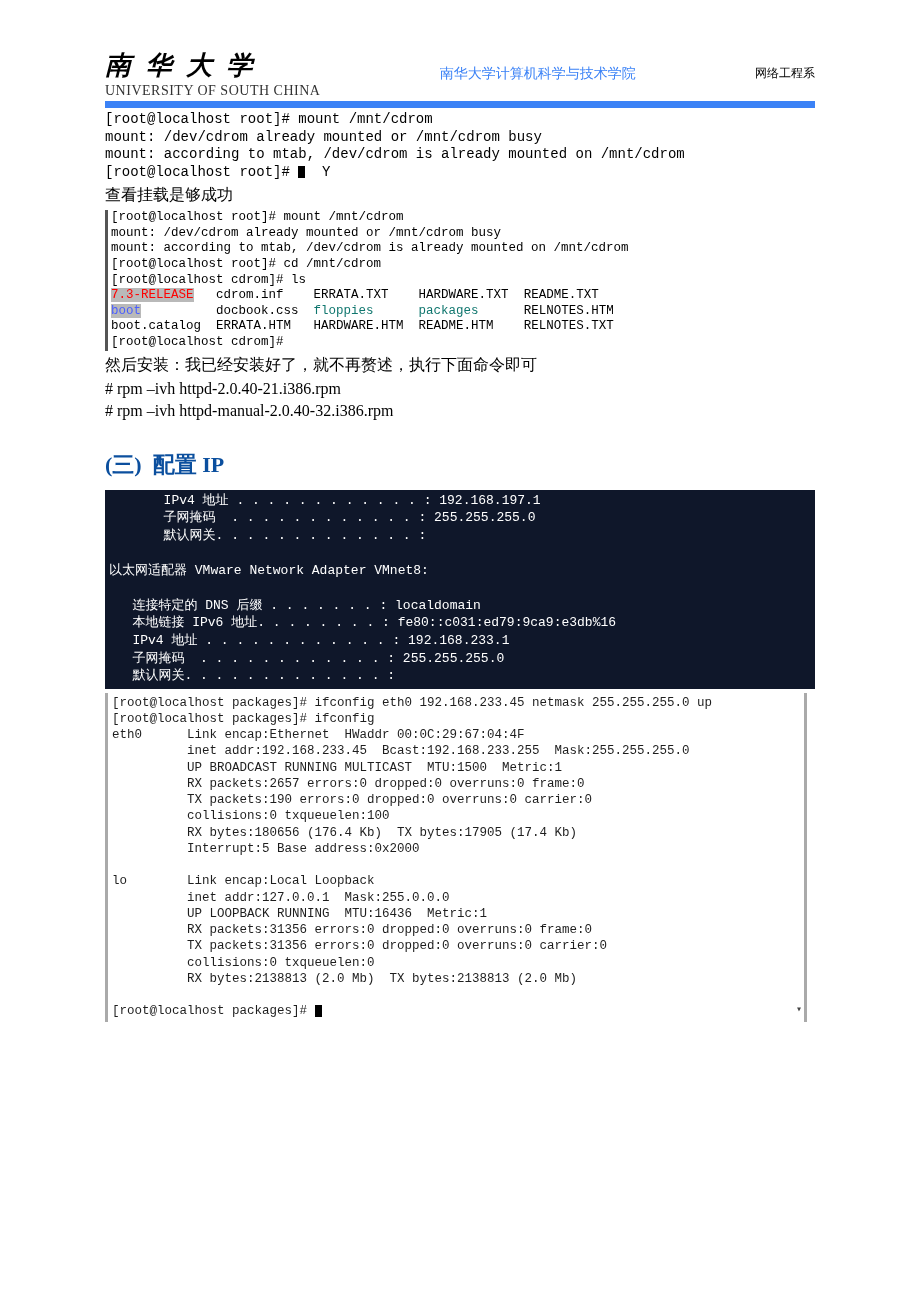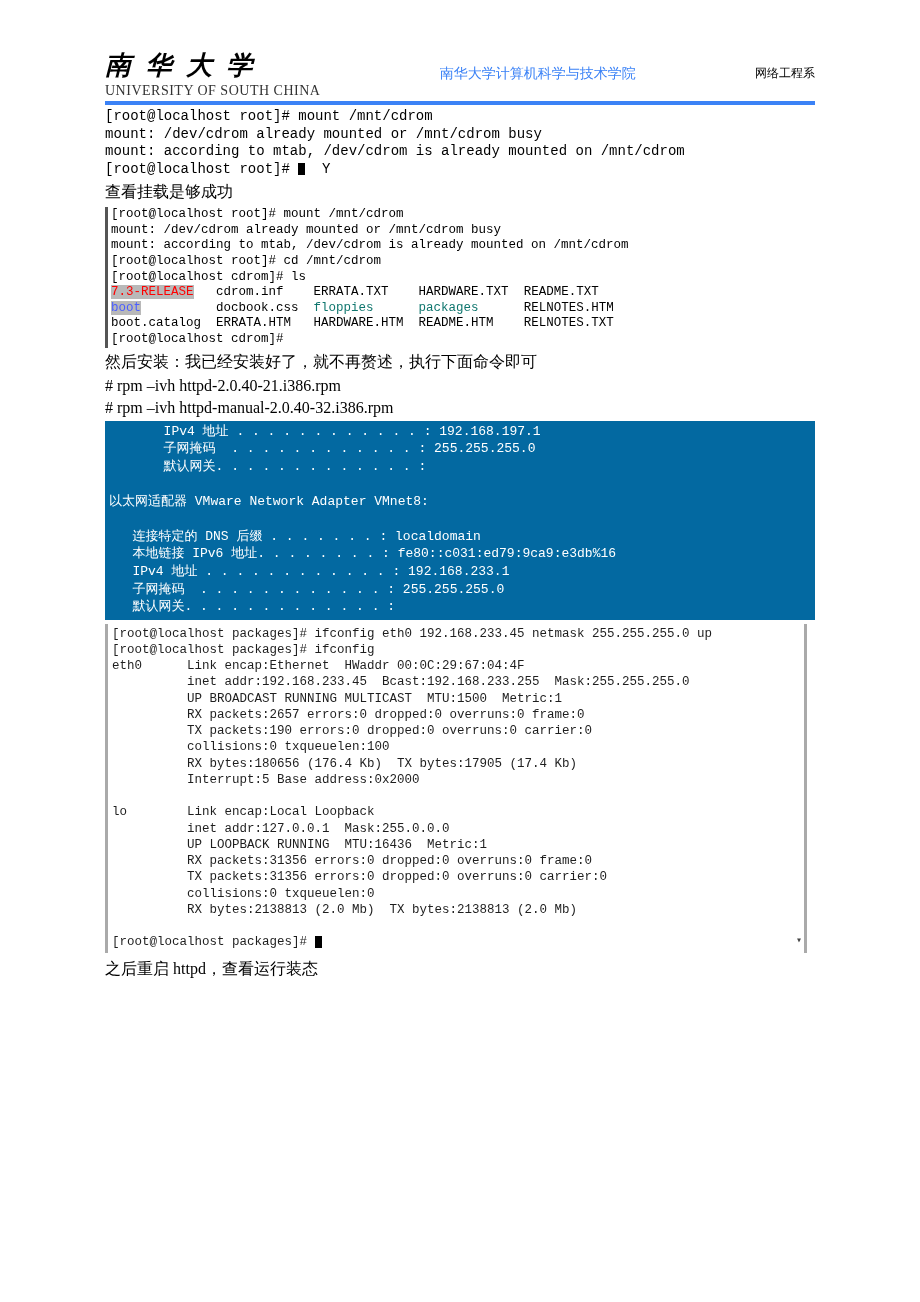--- a/index.html
+++ b/index.html
@@ -10,21 +10,21 @@
     width: 920px;
   }
   .page {
     padding: 48px 105px 40px 105px;
   }
   .header-row {
     display: flex;
     align-items: center;
     justify-content: space-between;
     margin-bottom: 3px;
-    border-bottom: 4px solid #3b82f6;
+    border-bottom: 7px solid #3b82f6;
     padding-bottom: 2px;
   }
   .logo {
     display: flex;
     flex-direction: column;
     align-items: flex-start;
   }
   .logo-top {
     font-size: 26px;
     font-style: italic;
@@ -79,21 +79,21 @@
   }
   .heading {
     font-size: 22px;
     font-weight: bold;
     color: #0b4f9e;
     margin: 30px 0 10px 0;
   }
   .heading-ip-text { font-family: "SimSun", serif; }
   .heading-ip-lat { font-family: "Times New Roman", serif; font-weight: bold; }
   .dark-console {
-    background: #0369a1;
+    background: #0f172a;
     color: #fff;
     font-family: "SimSun","Courier New", monospace;
     font-size: 13px;
     white-space: pre;
     line-height: 1.35;
     padding: 2px 4px 4px 4px;
     margin: 2px 0 4px 0;
   }
   .light-console {
     background: #fff;
@@ -150,20 +150,24 @@
 <span>[root@localhost cdrom]# ls</span>
 <span class="hl-release">7.3-RELEASE</span>   <span>cdrom.inf</span>    <span>ERRATA.TXT</span>    <span>HARDWARE.TXT</span>  <span>README.TXT</span>
 <span class="hl-boot">boot</span>          <span>docbook.css</span>  <span class="dblue">floppies</span>      <span class="dblue">packages</span>      <span>RELNOTES.HTM</span>
 <span>boot.catalog</span>  <span>ERRATA.HTM</span>   <span>HARDWARE.HTM</span>  <span>README.HTM</span>    <span>RELNOTES.TXT</span>
 <span>[root@localhost cdrom]#</span></div>
 
   <div class="body-text">然后安装：我已经安装好了，就不再赘述，执行下面命令即可</div>
   <div class="body-text" style="font-family:'Times New Roman',serif;">#    rpm –ivh httpd-2.0.40-21.i386.rpm</div>
   <div class="body-text" style="font-family:'Times New Roman',serif;"># rpm –ivh httpd-manual-2.0.40-32.i386.rpm</div>
 
+  <div class="heading">
+    <span class="heading-ip-lat">(三)</span>
+    &nbsp;<span class="heading-ip-text">配置</span><span class="heading-ip-lat"> IP</span>
+  </div>
 
 
   <div class="dark-console"><span>       IPv4 地址 . . . . . . . . . . . . : 192.168.197.1</span>
 <span>       子网掩码  . . . . . . . . . . . . : 255.255.255.0</span>
 <span>       默认网关. . . . . . . . . . . . . :</span>
 <span></span>
 <span>以太网适配器 VMware Network Adapter VMnet8:</span>
 <span></span>
 <span>   连接特定的 DNS 后缀 . . . . . . . : localdomain</span>
 <span>   本地链接 IPv6 地址. . . . . . . . : fe80::c031:ed79:9ca9:e3db%16</span>
@@ -186,15 +190,14 @@
 <span>lo        Link encap:Local Loopback</span>
 <span>          inet addr:127.0.0.1  Mask:255.0.0.0</span>
 <span>          UP LOOPBACK RUNNING  MTU:16436  Metric:1</span>
 <span>          RX packets:31356 errors:0 dropped:0 overruns:0 frame:0</span>
 <span>          TX packets:31356 errors:0 dropped:0 overruns:0 carrier:0</span>
 <span>          collisions:0 txqueuelen:0</span>
 <span>          RX bytes:2138813 (2.0 Mb)  TX bytes:2138813 (2.0 Mb)</span>
 <span></span>
 <span>[root@localhost packages]# </span><span class="cursor"></span><span class="scroll-arrow">▾</span></div>
 
-  <div class="body-text">之后重启 httpd，查看运行装态</div>
 
 </div>
 
 </body></html>

